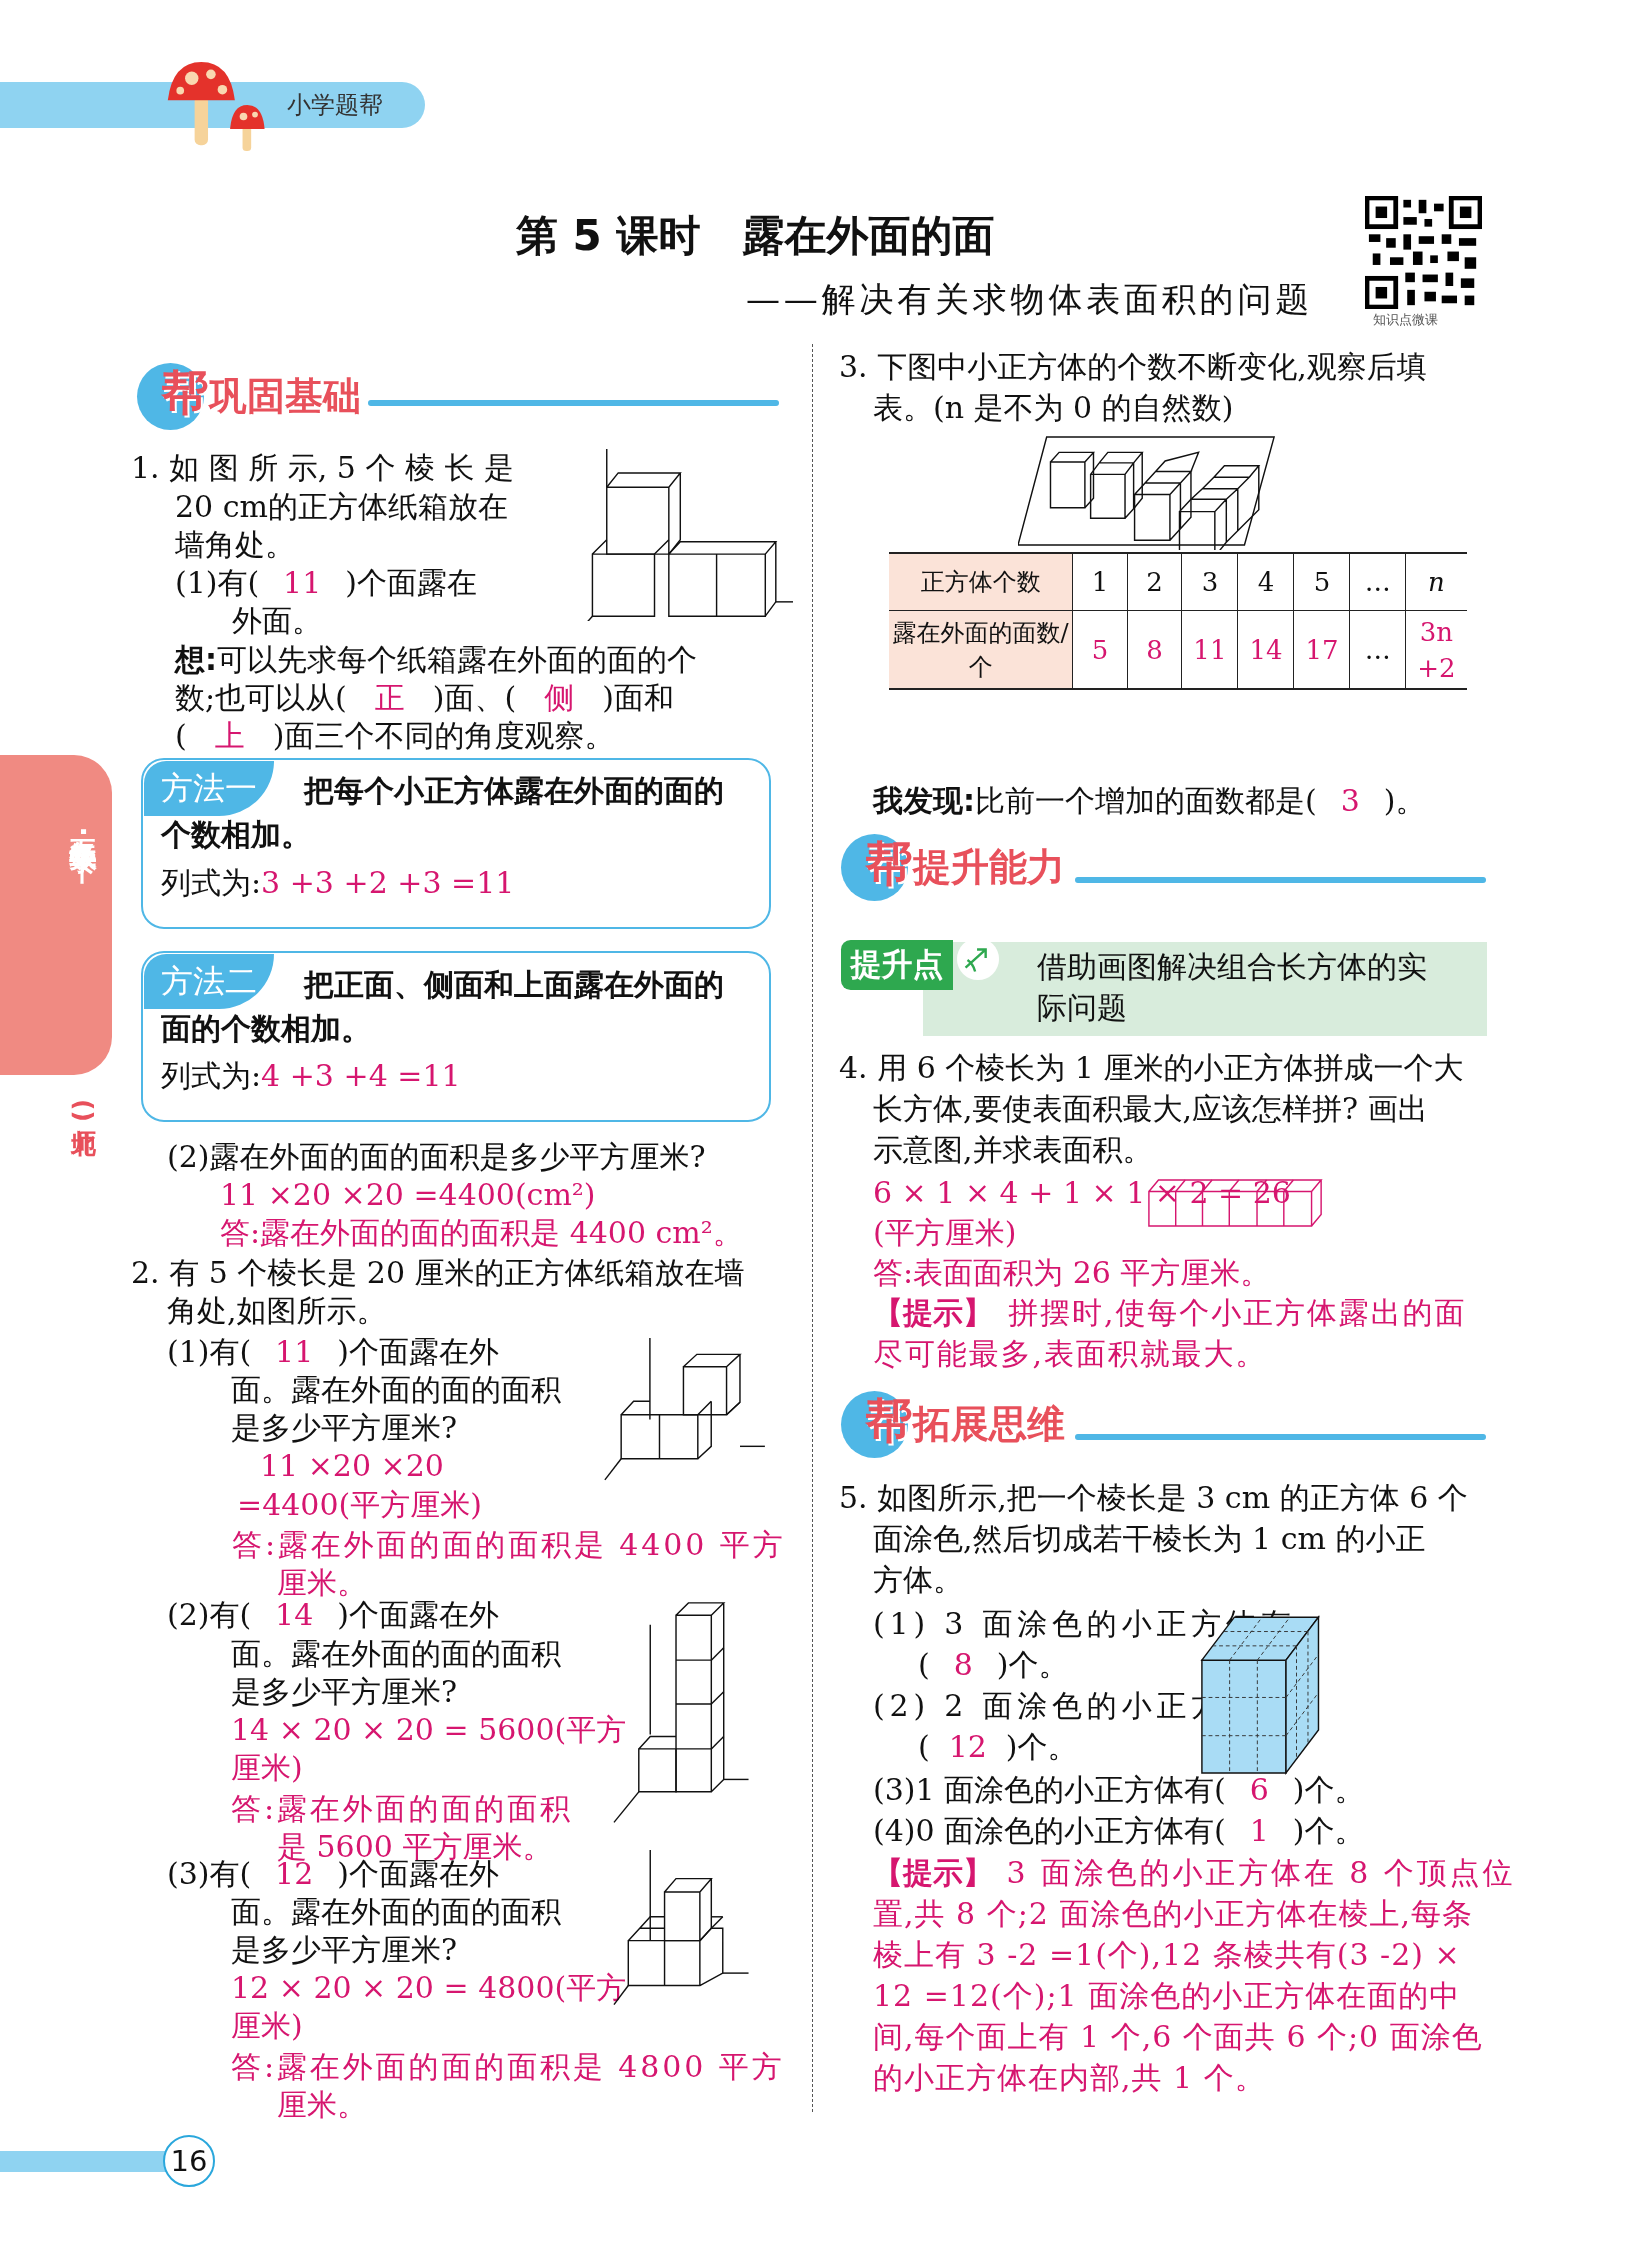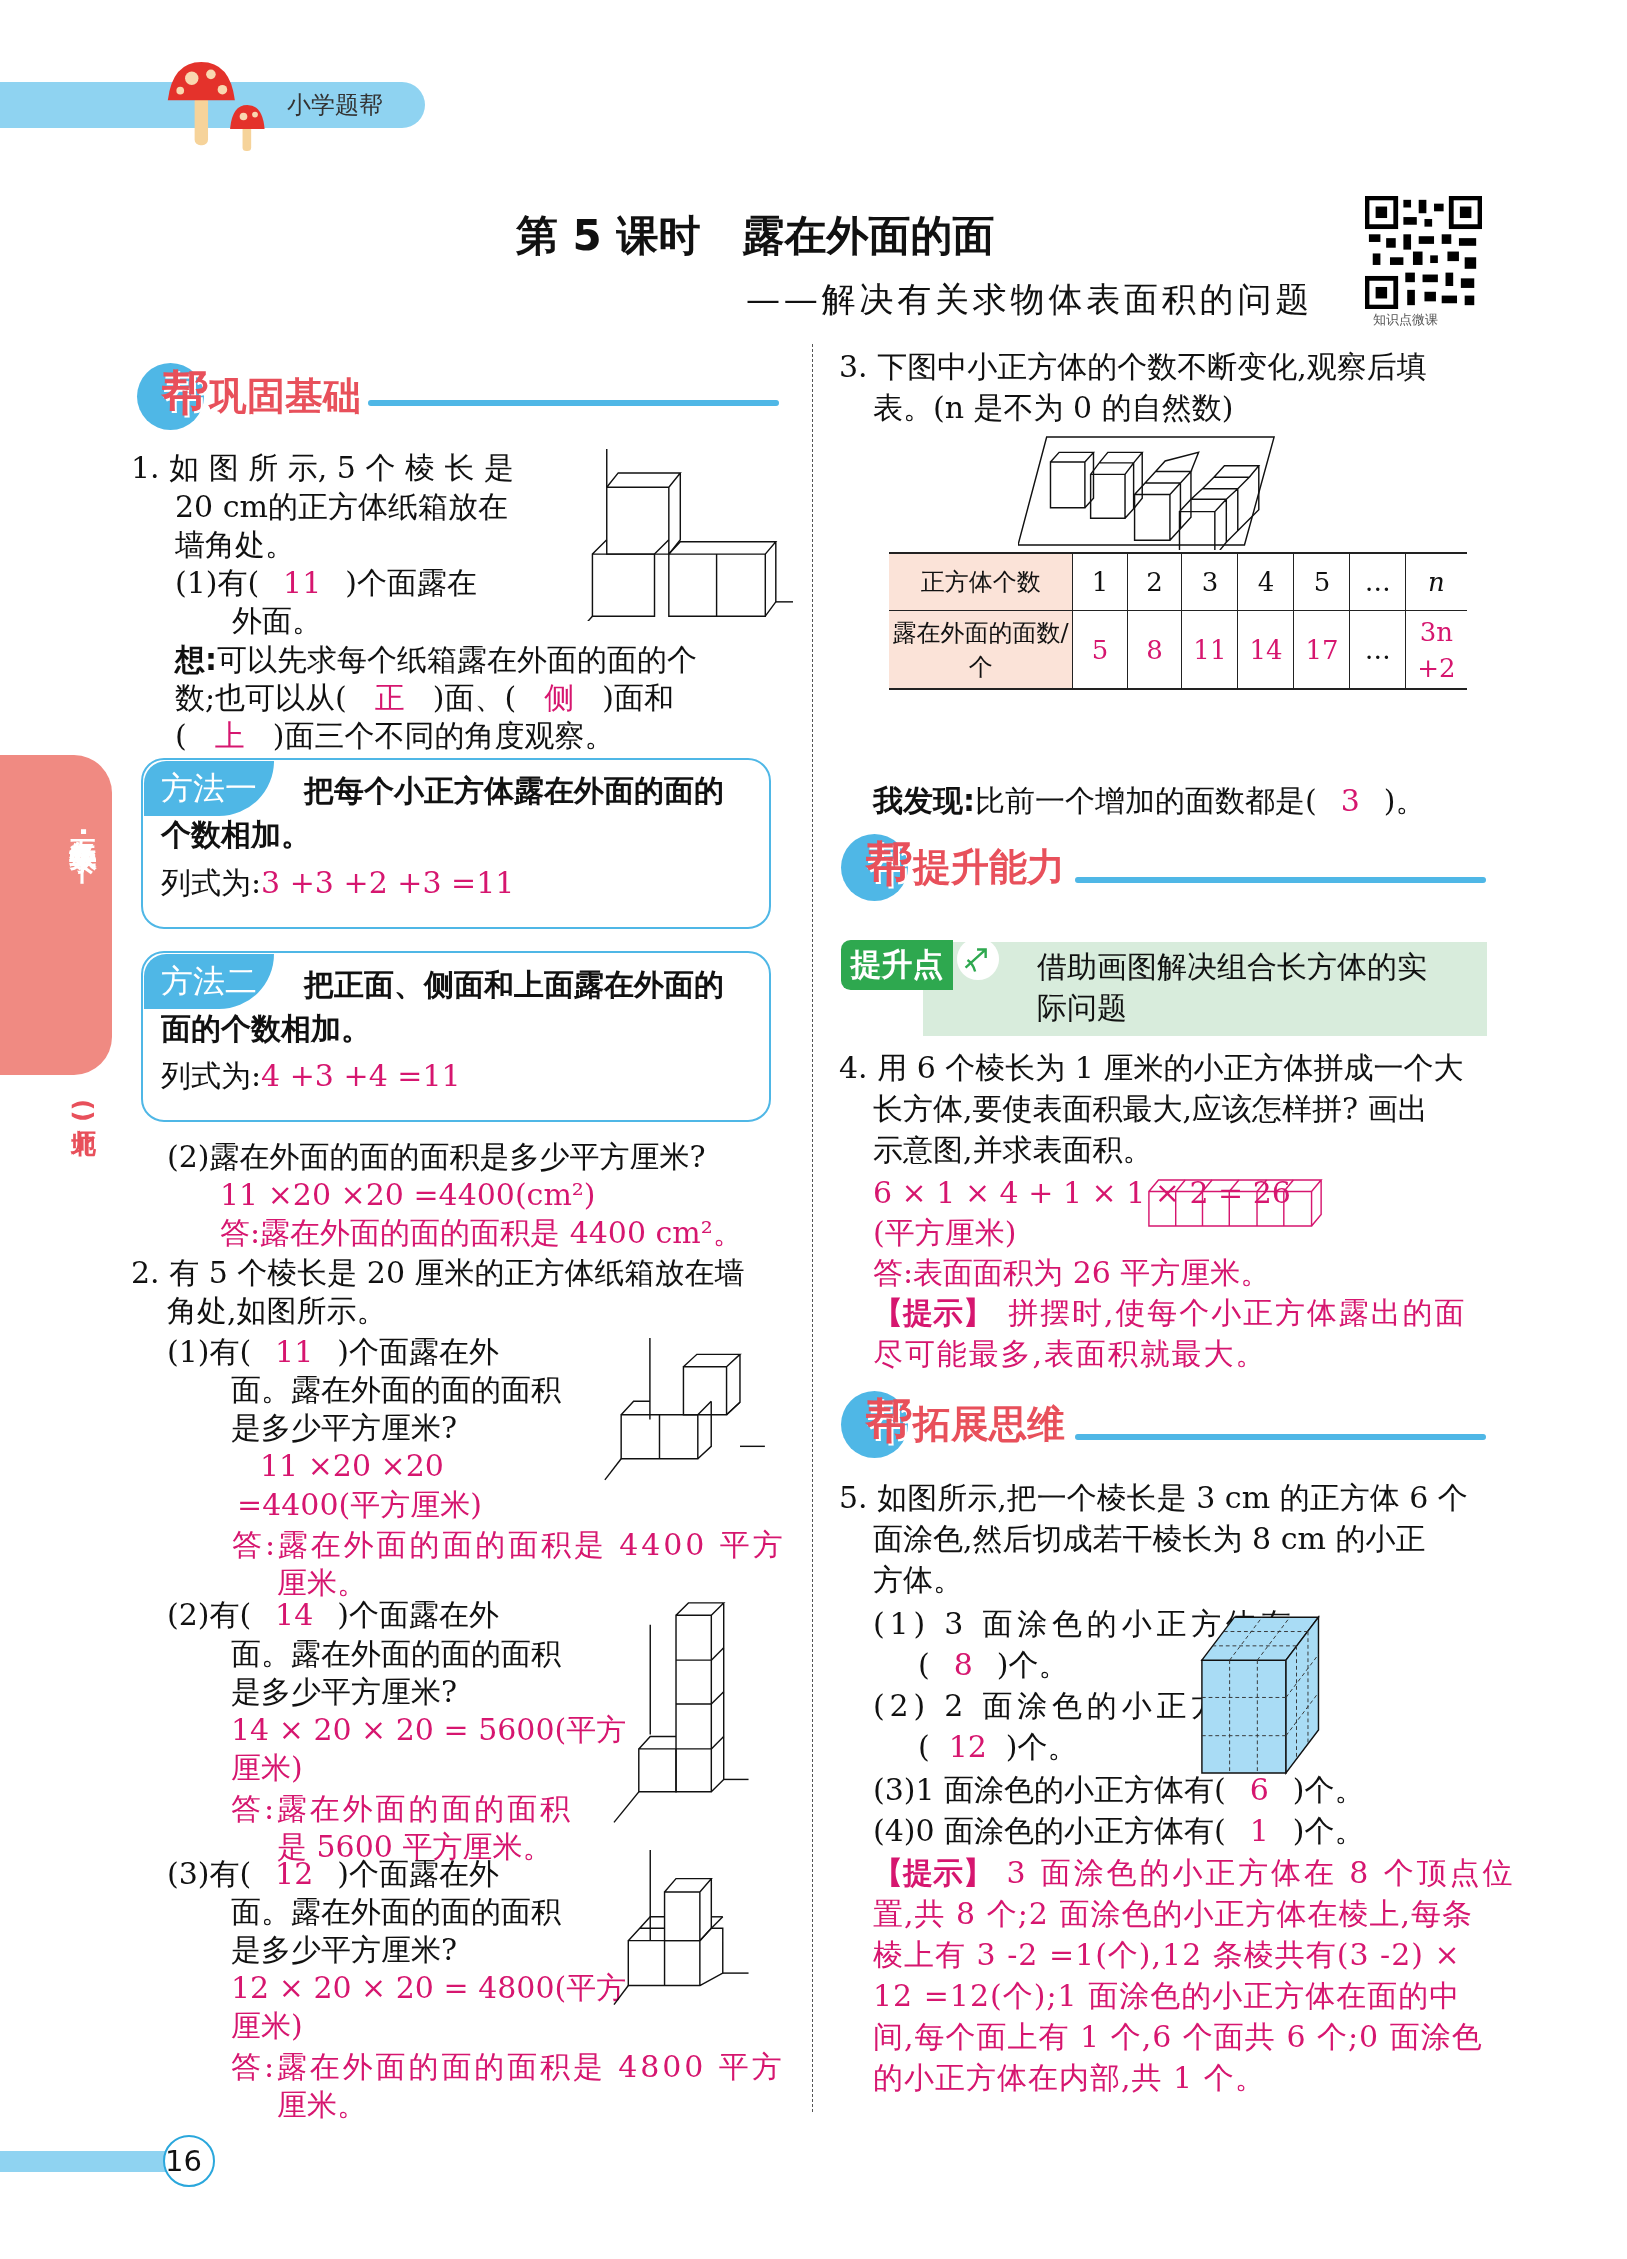--- a/index.html
+++ b/index.html
@@ -29,21 +29,21 @@
   table.grid td{border:1.4px solid #222;text-align:center;height:75px;}
   table.grid tr:first-child td{border-top:2.9px solid #222;height:54px;}
   table.grid tr:last-child td{border-bottom:2.9px solid #222;}
   table.grid td.h{background:#fbe3d8;border-left:none;width:196px;font-size:24px;line-height:34px;}
   table.grid td.c{width:55px;}
   table.grid td.last{border-right:none;}
   .tip-point{background:#2ea84f;color:#fff;font-weight:bold;font-size:31px;border-radius:9.6px 0 0 9.6px;padding:3.8px 9.6px;}
   .tip-box{background:#d8ecdc;}
   .divider{left:812px;top:344px;width:0;height:1768px;border-left:1.9px dashed #555;}
   .page-bar{left:0;top:2151px;width:172px;height:21px;background:#8fd3f1;}
-  .page-num{left:163px;top:2135px;width:48px;height:48px;border:2.9px solid #2aa7dc;border-radius:50%;background:#fff;font-size:29px;text-align:left;line-height:48px;}
+  .page-num{left:163px;top:2135px;width:48px;height:48px;border:2.9px solid #2aa7dc;border-radius:50%;background:#fff;font-size:29px;text-align:center;line-height:48px;}
 </style>
 </head>
 <body>
 
 <div class="abs banner"></div>
 <svg class="abs" style="left:163px;top:57px" width="115" height="96" viewBox="0 0 120 100">
   <rect x="33" y="40" width="14" height="52" rx="6" fill="#f6d39a"></rect>
   <path d="M5 45 Q10 5 40 5 Q70 5 75 45 Z" fill="#e4322b"></path>
   <circle cx="30" cy="22" r="7" fill="#f9d8b0"></circle>
     <circle cx="50" cy="18" r="5" fill="#f9d8b0"></circle>
@@ -280,21 +280,21 @@
 <div class="abs t ans" style="left:873px;top:1212px;">(平方厘米)</div>
 <div class="abs t ans" style="left:873px;top:1252px;">答:表面面积为 26 平方厘米。</div>
 <div class="abs t ans" style="left:873px;top:1292px;"><b class="sans">【提示】</b><span style="margin-left:15.3px;letter-spacing:1.9px">拼摆时,使每个小正方体露出的面</span></div>
 <div class="abs t ans" style="left:873px;top:1333px;letter-spacing:1.9px;">尽可能最多,表面积就最大。</div>
 
 <div class="abs sec-circle" style="left:841px;top:1391px;"></div>
 <div class="abs sec-title sans" style="left:865px;top:1389px;"><span class="big">帮</span><span>拓展思维</span></div>
 <div class="abs sec-line" style="left:1075px;top:1434px;width:411px;"></div>
 
 <div class="abs t" style="left:839px;top:1477px;">5. 如图所示,把一个棱长是 3 cm 的正方体 6 个</div>
-<div class="abs t" style="left:873px;top:1518px;">面涂色,然后切成若干棱长为 8 cm 的小正</div>
+<div class="abs t" style="left:873px;top:1518px;">面涂色,然后切成若干棱长为 1 cm 的小正</div>
 <div class="abs t" style="left:873px;top:1559px;">方体。</div>
 
 <div class="abs t" style="left:873px;top:1603px;letter-spacing:4.8px;">(1) 3 面涂色的小正方体有</div>
 <div class="abs t" style="left:918px;top:1644px;"><span>(</span><span class="blank ans" style="width:67px">8</span><span>)个。</span></div>
 <div class="abs t" style="left:873px;top:1685px;letter-spacing:4.8px;">(2) 2 面涂色的小正方体有</div>
 <div class="abs t" style="left:918px;top:1726px;"><span>(</span><span class="blank ans" style="width:76px">12</span><span>)个。</span></div>
 <div class="abs t" style="left:873px;top:1769px;"><span>(3)1 面涂色的小正方体有(</span><span class="blank ans" style="width:67px">6</span><span>)个。</span></div>
 <div class="abs t" style="left:873px;top:1810px;"><span>(4)0 面涂色的小正方体有(</span><span class="blank ans" style="width:67px">1</span><span>)个。</span></div>
 
 <svg class="abs" style="left:1200px;top:1615px" width="172" height="163" viewBox="0 0 180 170">

